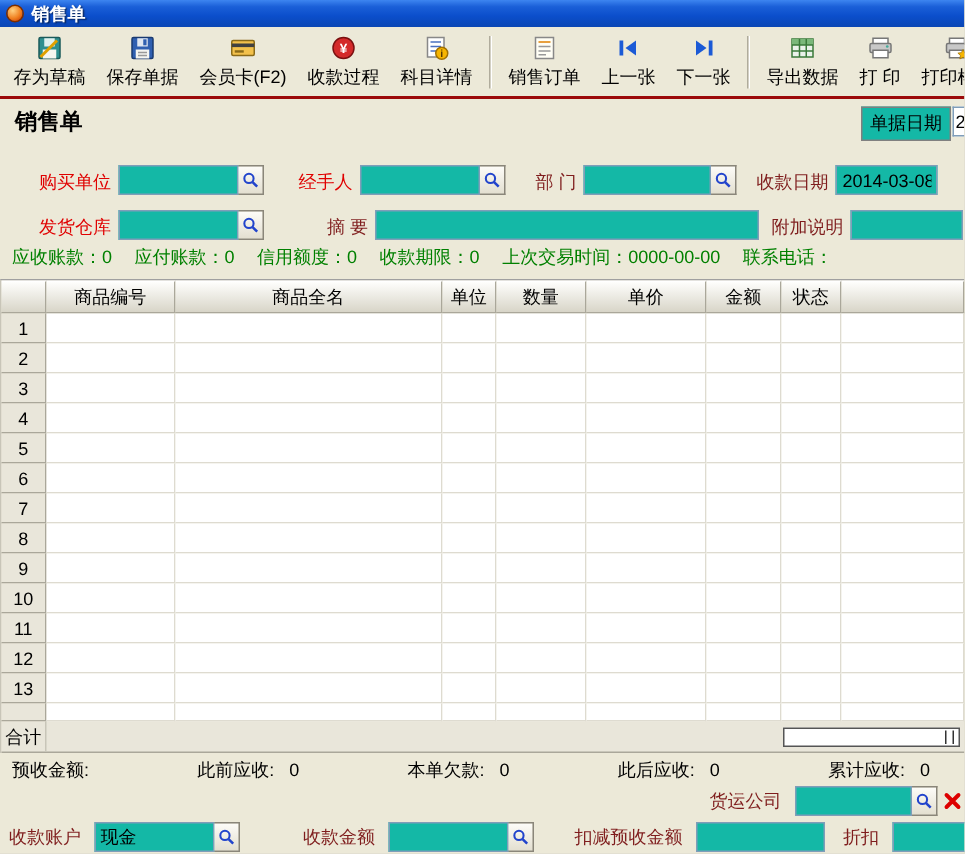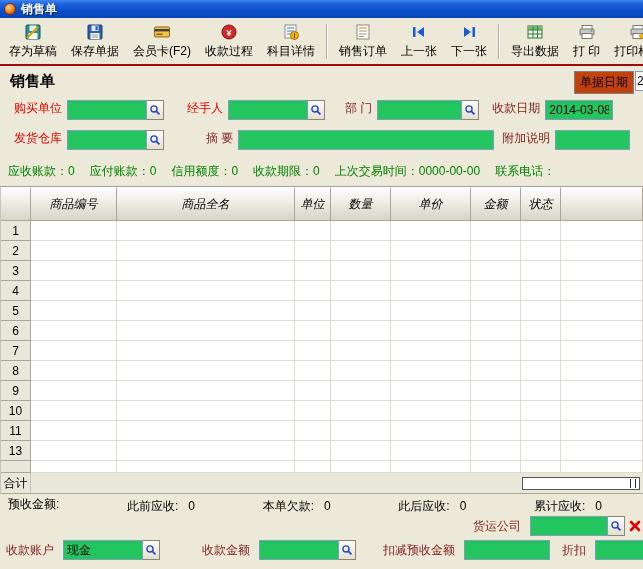--- a/index.html
+++ b/index.html
@@ -18,60 +18,60 @@
   .tb-btn { display:flex; flex-direction:column; align-items:center; justify-content:center; gap:2px;
     padding:1px 6px; border:1px solid transparent; cursor:default; }
   .tb-icon, .tb-icon svg { width:18px; height:18px; display:block; }
   .tb-label { font-size:12px; color:#000; white-space:nowrap; }
   .tb-sep { width:2px; margin:4px 4px; border-left:1px solid #b0ac9c; border-right:1px solid #fff; }
   .red-line { height:2px; background:#9c0a0a; }
 
   
   .doc-header { height:30px; display:flex; align-items:center; padding-left:10px; position:relative; }
   .doc-title { font-size:15px; font-weight:bold; color:#000; }
-  .date-btn { position:absolute; right:9px; top:5px; background:#c2410c; border:1px solid #808080;
+  .date-btn { position:absolute; right:9px; top:5px; background:#14b8a6; border:1px solid #808080;
     padding:2px 5px; font-size:12px; cursor:default; }
   .date-edge { position:absolute; right:0; top:5px; width:8px; height:20px; background:#fff;
     border:1px solid #7f9db9; border-right:none; overflow:hidden; font-size:12px; padding:2px 0 0 1px; }
 
   
   .form-area { padding:4px 0; }
-  .form-row { display:flex; align-items:flex-start; height:30px; padding-left:14px; }
+  .form-row { display:flex; align-items:flex-end; height:30px; padding-left:26px; }
   .lbl { font-size:12px; color:#7f1d1d; white-space:nowrap; margin-right:5px; }
   .lbl.red { color:#e00000; }
   .input-group { display:flex; align-items:center; }
-  .field { height:20px; border:1px solid #7f9db9; background:#22c55e; font-size:12px; padding:0 3px;
+  .field { height:20px; border:1px solid #7f9db9; background:#14b8a6; font-size:12px; padding:0 3px;
     font-family:inherit; outline:none; }
   .mag-btn { width:17px; height:20px; background:linear-gradient(#fdfcf8,#e3dfd0); border:1px solid #8a867a;
     border-left:none; display:flex; align-items:center; justify-content:center; cursor:default; }
   .mag-btn svg { width:12px; height:12px; }
   .status-row { display:flex; height:22px; align-items:center; padding-left:8px; gap:15px; }
   .status-item { color:#008000; font-size:12px; white-space:nowrap; }
 
   
   .grid { border-top:1px solid #a0a0a0; border-left:1px solid #c8c5b8; }
   .grid-header, .grid-row { display:grid; grid-template-columns:30px 86px 178px 36px 60px 80px 50px 40px 1fr; }
-  .grid-header { height:34px;font-style:italic; }
+  .grid-header { height:22px; }
   .hcell { background:linear-gradient(#fefefc,#d8d5c8); border-right:1px solid #aaa79a; border-bottom:1px solid #aaa79a;
     border-top:1px solid #fff; font-size:12px; display:flex; align-items:center; justify-content:center; }
   .grid-row { height:20px; }
   .grid-row.partial { height:12px; }
   .cell { background:#fff; border-right:1px solid #dedbd0; border-bottom:1px solid #dedbd0; font-size:12px; }
   .cell.num { background:#e9e6da; border-right:1px solid #aaa79a; border-bottom:1px solid #aaa79a;
     display:flex; align-items:center; justify-content:center; color:#000; }
   .total-row { height:21px; background:#e9e6da; display:grid; grid-template-columns:30px 1fr;
     border-bottom:1px solid #aaa79a; position:relative; }
   .total-label { font-size:12px; display:flex; align-items:center; justify-content:center;
     border-right:1px solid #c8c5b8; }
   .hscroll { position:absolute; right:3px; top:4px; width:118px; height:13px; background:#fff; border:1px solid #555; }
   .hscroll .tick { position:absolute; top:1px; bottom:1px; width:1px; background:#333; }
   .hscroll .t1 { right:8px; } .hscroll .t2 { right:3px; }
 
   
-  .f-rowA { display:flex; align-items:flex-start; height:20px; padding:2px 41px 0 8px; justify-content:space-between; }
+  .f-rowA { display:flex; align-items:center; height:20px; padding:2px 23px 0 8px; justify-content:space-between; }
   .f-lab { font-size:12px; color:#000; }
   .f-val { font-size:12px; color:#000; margin-left:10px; }
   .f-rowB { display:flex; align-items:center; height:24px; justify-content:flex-end; padding-right:2px; gap:4px; }
   .f-rowC { display:flex; align-items:center; height:24px; padding-left:6px; gap:4px; }
   .x-btn { display:flex; align-items:center; cursor:default; }
   .x-btn svg { width:12px; height:12px; }
   .ml38 { margin-left:38px; } .ml15 { margin-left:23px; } .ml8 { margin-left:8px; }
 </style>
 </head>
 <body>
@@ -408,20 +408,31 @@
         <div class="cell"></div>
         <div class="cell"></div>
         <div class="cell"></div>
         <div class="cell"></div>
         <div class="cell"></div>
         <div class="cell"></div>
         <div class="cell"></div>
         <div class="cell"></div>
       </div>
       <div class="grid-row">
+        <div class="cell num">12</div>
+        <div class="cell"></div>
+        <div class="cell"></div>
+        <div class="cell"></div>
+        <div class="cell"></div>
+        <div class="cell"></div>
+        <div class="cell"></div>
+        <div class="cell"></div>
+        <div class="cell"></div>
+      </div>
+      <div class="grid-row">
         <div class="cell num">13</div>
         <div class="cell"></div>
         <div class="cell"></div>
         <div class="cell"></div>
         <div class="cell"></div>
         <div class="cell"></div>
         <div class="cell"></div>
         <div class="cell"></div>
         <div class="cell"></div>
       </div>

